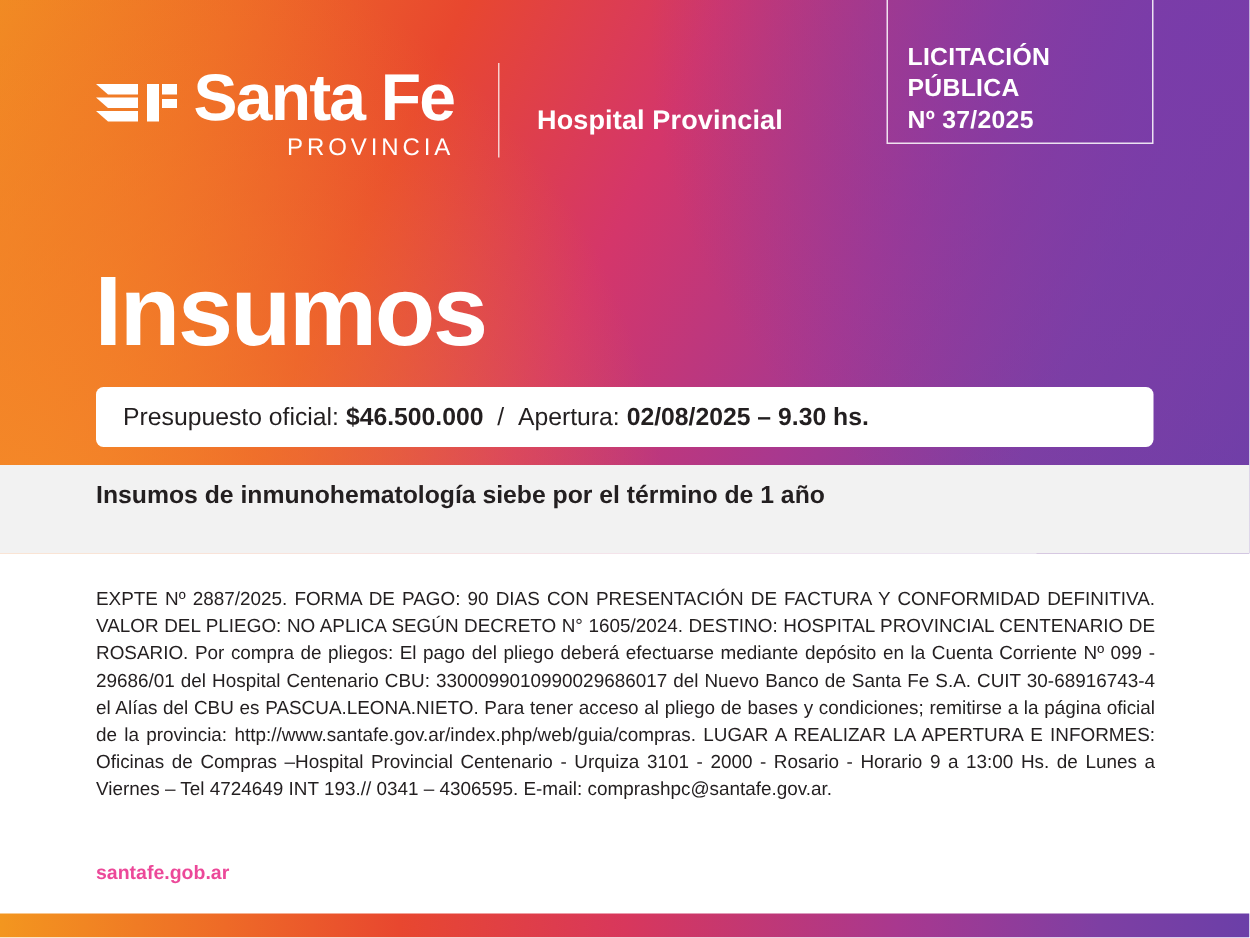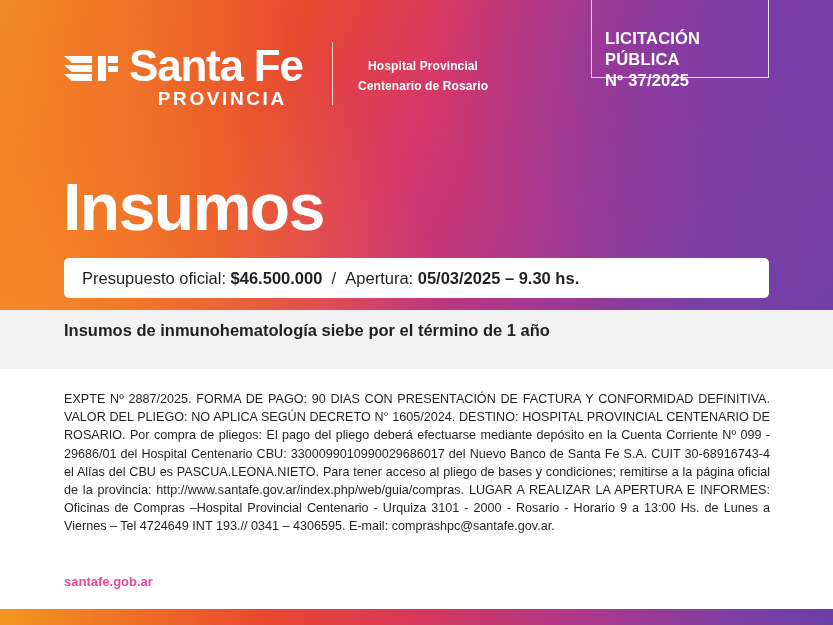--- a/index.html
+++ b/index.html
@@ -68,53 +68,52 @@
   .logo-title {
     color: #ffffff;
     font-size: 44px;
     font-weight: bold;
     letter-spacing: -1.2px;
     line-height: 44px;
     font-family: "Liberation Sans", sans-serif;
   }
   .logo-sub {
     color: #ffffff;
-    font-size: 19px;
-    font-weight: bold;
+    font-size: 16px;
+    font-weight: normal;
     letter-spacing: 2.6px;
     line-height: 16px;
     margin-top: 3px;
-    margin-right: 16px;
+    margin-right: 0;
   }
   .divider-v {
     position: absolute;
     left: 332px;
     top: 42px;
     width: 1px;
     height: 63px;
     background: rgba(255,255,255,0.75);
   }
   .hospital {
     position: absolute;
     left: 358px;
-    top: 56px;
-    color: #ffffff;
-    font-size: 12px;
+    top: 70px;
+    color: #ffffff;
+    font-size: 18px;
     font-weight: bold;
     line-height: 20px;
     letter-spacing: 0.1px;
-    text-align: center;
   }
 
   .licitacion-box {
     position: absolute;
     left: 591px;
     top: 0;
     width: 178px;
-    height: 78px;
+    height: 96px;
     border: 1px solid rgba(255,255,255,0.85);
     border-top: none;
     box-sizing: border-box;
   }
   .licitacion-text {
     position: absolute;
     left: 13px;
     top: 28px;
     color: #ffffff;
     font-size: 16.5px;
@@ -247,41 +246,40 @@
         <span class="logo-text-block">
           <span class="logo-title">Santa Fe</span>
           <span class="logo-sub">PROVINCIA</span>
         </span>
       </div>
 
       <div class="divider-v"></div>
 
       <div class="hospital">
         <div>Hospital Provincial</div>
-        <div>Centenario de Rosario</div>
       </div>
 
       <div class="licitacion-box">
         <div class="licitacion-text">
           <div>LICITACIÓN</div>
           <div>PÚBLICA</div>
           <div>Nº 37/2025</div>
         </div>
       </div>
 
     </div>
 
     <div class="main-title">Insumos</div>
 
     <div class="infobar">
       <span class="lbl">Presupuesto oficial: </span>
       <span class="val">$46.500.000</span>
       <span class="lbl">  /  </span>
       <span class="lbl">Apertura: </span>
-      <span class="val">05/03/2025 – 9.30 hs.</span>
+      <span class="val">02/08/2025 – 9.30 hs.</span>
     </div>
 
   </div>
 
   <div class="subtitle-strip"></div>
   <div class="subtitle-text">Insumos de inmunohematología siebe por el término de 1 año</div>
 
   <div class="body-area">
     <div class="body-text">EXPTE Nº 2887/2025. FORMA DE PAGO: 90 DIAS CON PRESENTACIÓN DE FACTURA Y CONFORMIDAD DEFINITIVA. VALOR DEL PLIEGO: NO APLICA SEGÚN DECRETO N° 1605/2024. DESTINO: HOSPITAL PROVINCIAL CENTENARIO DE ROSARIO. Por compra de pliegos: El pago del pliego deberá efectuarse mediante depósito en la Cuenta Corriente Nº 099 - 29686/01 del Hospital Centenario CBU: 3300099010990029686017 del Nuevo Banco de Santa Fe S.A. CUIT 30-68916743-4 el Alías del CBU es PASCUA.LEONA.NIETO. Para tener acceso al pliego de bases y condiciones; remitirse a la página oficial de la provincia: http://www.santafe.gov.ar/index.php/web/guia/compras. LUGAR A REALIZAR LA APERTURA E INFORMES: Oficinas de Compras –Hospital Provincial Centenario - Urquiza 3101 - 2000 - Rosario - Horario 9 a 13:00 Hs. de Lunes a Viernes – Tel 4724649 INT 193.// 0341 – 4306595. E-mail: comprashpc@santafe.gov.ar.</div>
     <div class="site">santafe.gob.ar</div>

